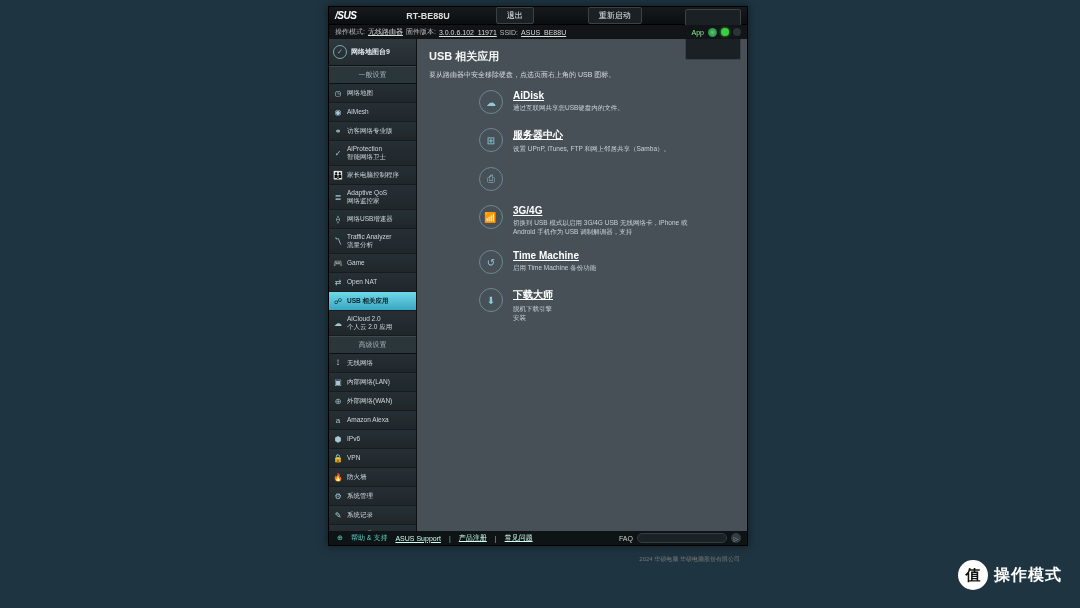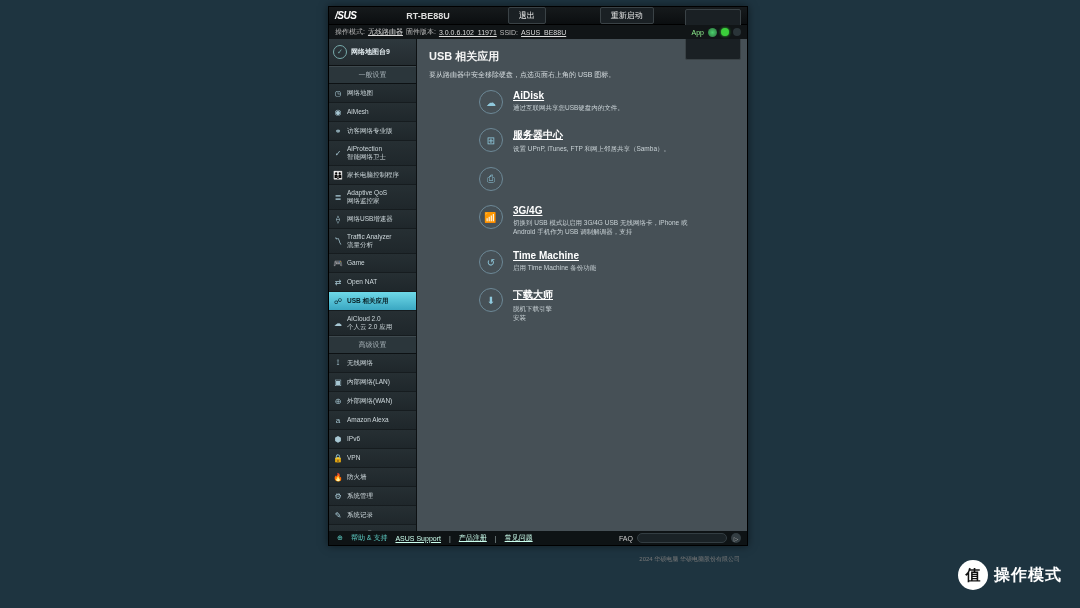--- a/index.html
+++ b/index.html
@@ -288,21 +288,21 @@
   }
 </style>
 </head>
 <body>
 
 <div class="router-window">
 
   <div class="topbar">
     <span class="logo">/SUS</span>
     <span class="model">RT-BE88U</span>
-    <span class="top-btn" style="margin-left:14px">退出</span>
+    <span class="top-btn" style="margin-left:2px">退出</span>
     <span class="top-btn">重新启动</span>
     <span class="lang-select">
       <span>简体中文</span>
       <span class="chevron-down"></span>
     </span>
   </div>
 
   <div class="statusbar">
     <span>操作模式:</span>
     <a>无线路由器</a>

